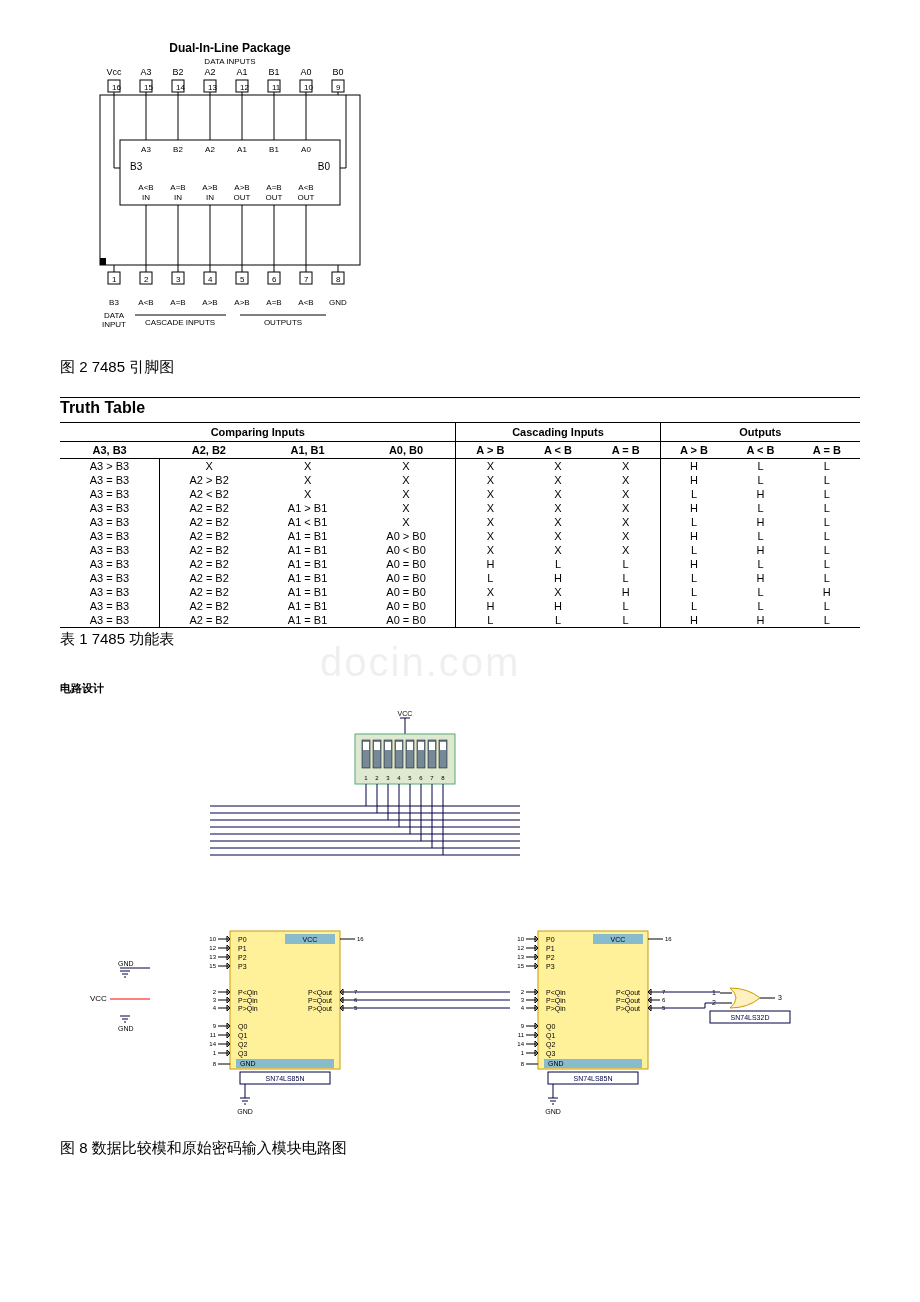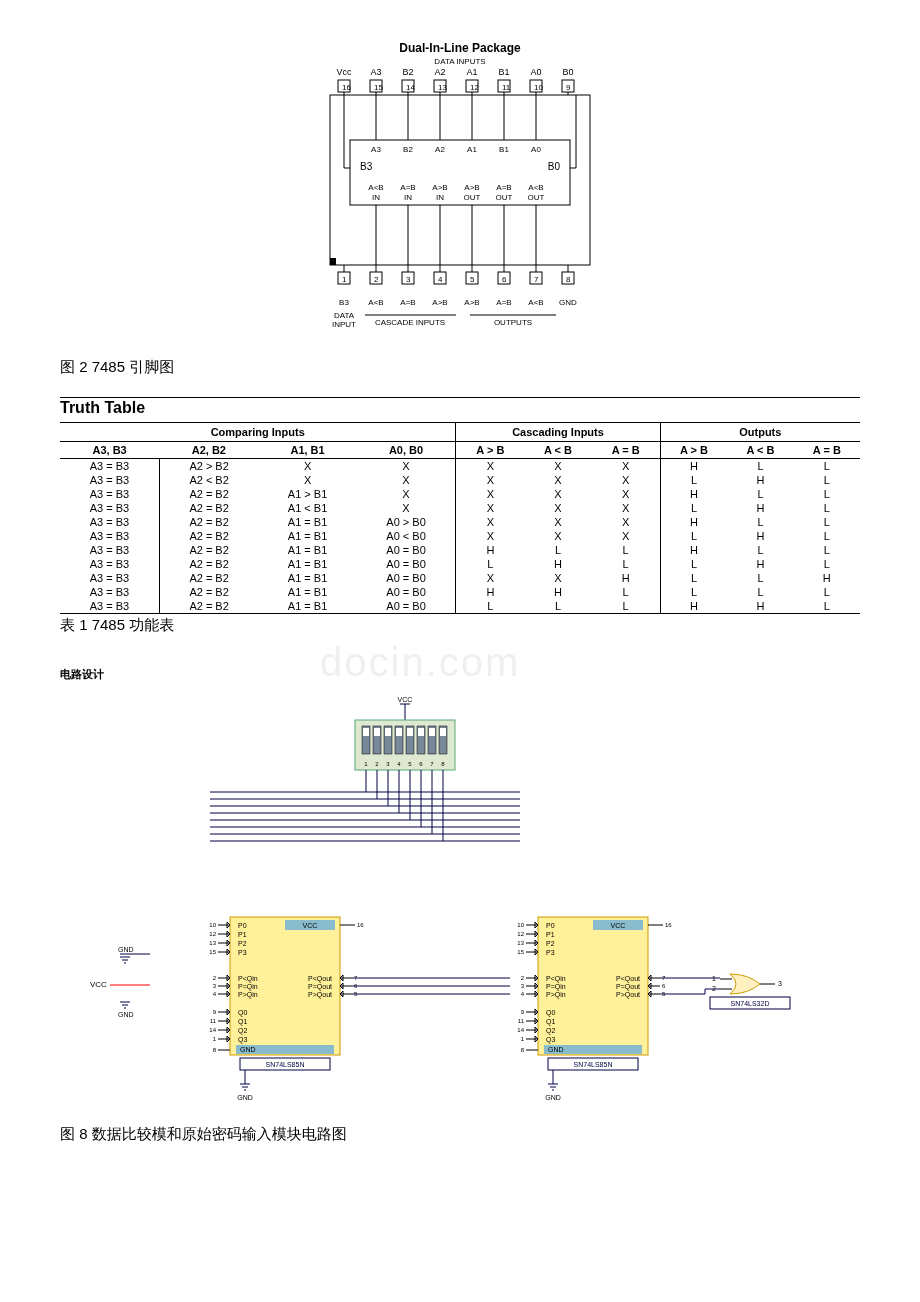--- a/index.html
+++ b/index.html
@@ -6,21 +6,20 @@
   margin: 0;
   padding: 40px 60px;
   font-family: "Microsoft YaHei", "SimSun", Arial, sans-serif;
   font-size: 14px;
   color: #000;
   background: #fff;
   width: 920px;
   box-sizing: border-box;
 }
 .pinout-figure {
-  text-align: center;
   margin-bottom: 15px;
 }
 .pinout-figure svg {
   display: inline-block;
 }
 .caption {
   font-size: 15px;
   margin: 2px 0 20px 0;
 }
 .truth-title {
@@ -242,20 +241,32 @@
         <th>A0, B0</th>
         <th class="bl">A &gt; B</th>
         <th>A &lt; B</th>
         <th>A = B</th>
         <th class="bl">A &gt; B</th>
         <th>A &lt; B</th>
         <th>A = B</th>
       </tr>
   </thead>
   <tbody id="truth-body">
+      <tr>
+        <td class="first-col">A3 &gt; B3</td>
+        <td>X</td>
+        <td>X</td>
+        <td>X</td>
+        <td class="bl">X</td>
+        <td>X</td>
+        <td>X</td>
+        <td class="bl">H</td>
+        <td>L</td>
+        <td>L</td>
+      </tr>
       <tr>
         <td class="first-col">A3 = B3</td>
         <td>A2 &gt; B2</td>
         <td>X</td>
         <td>X</td>
         <td class="bl">X</td>
         <td>X</td>
         <td>X</td>
         <td class="bl">H</td>
         <td>L</td>

